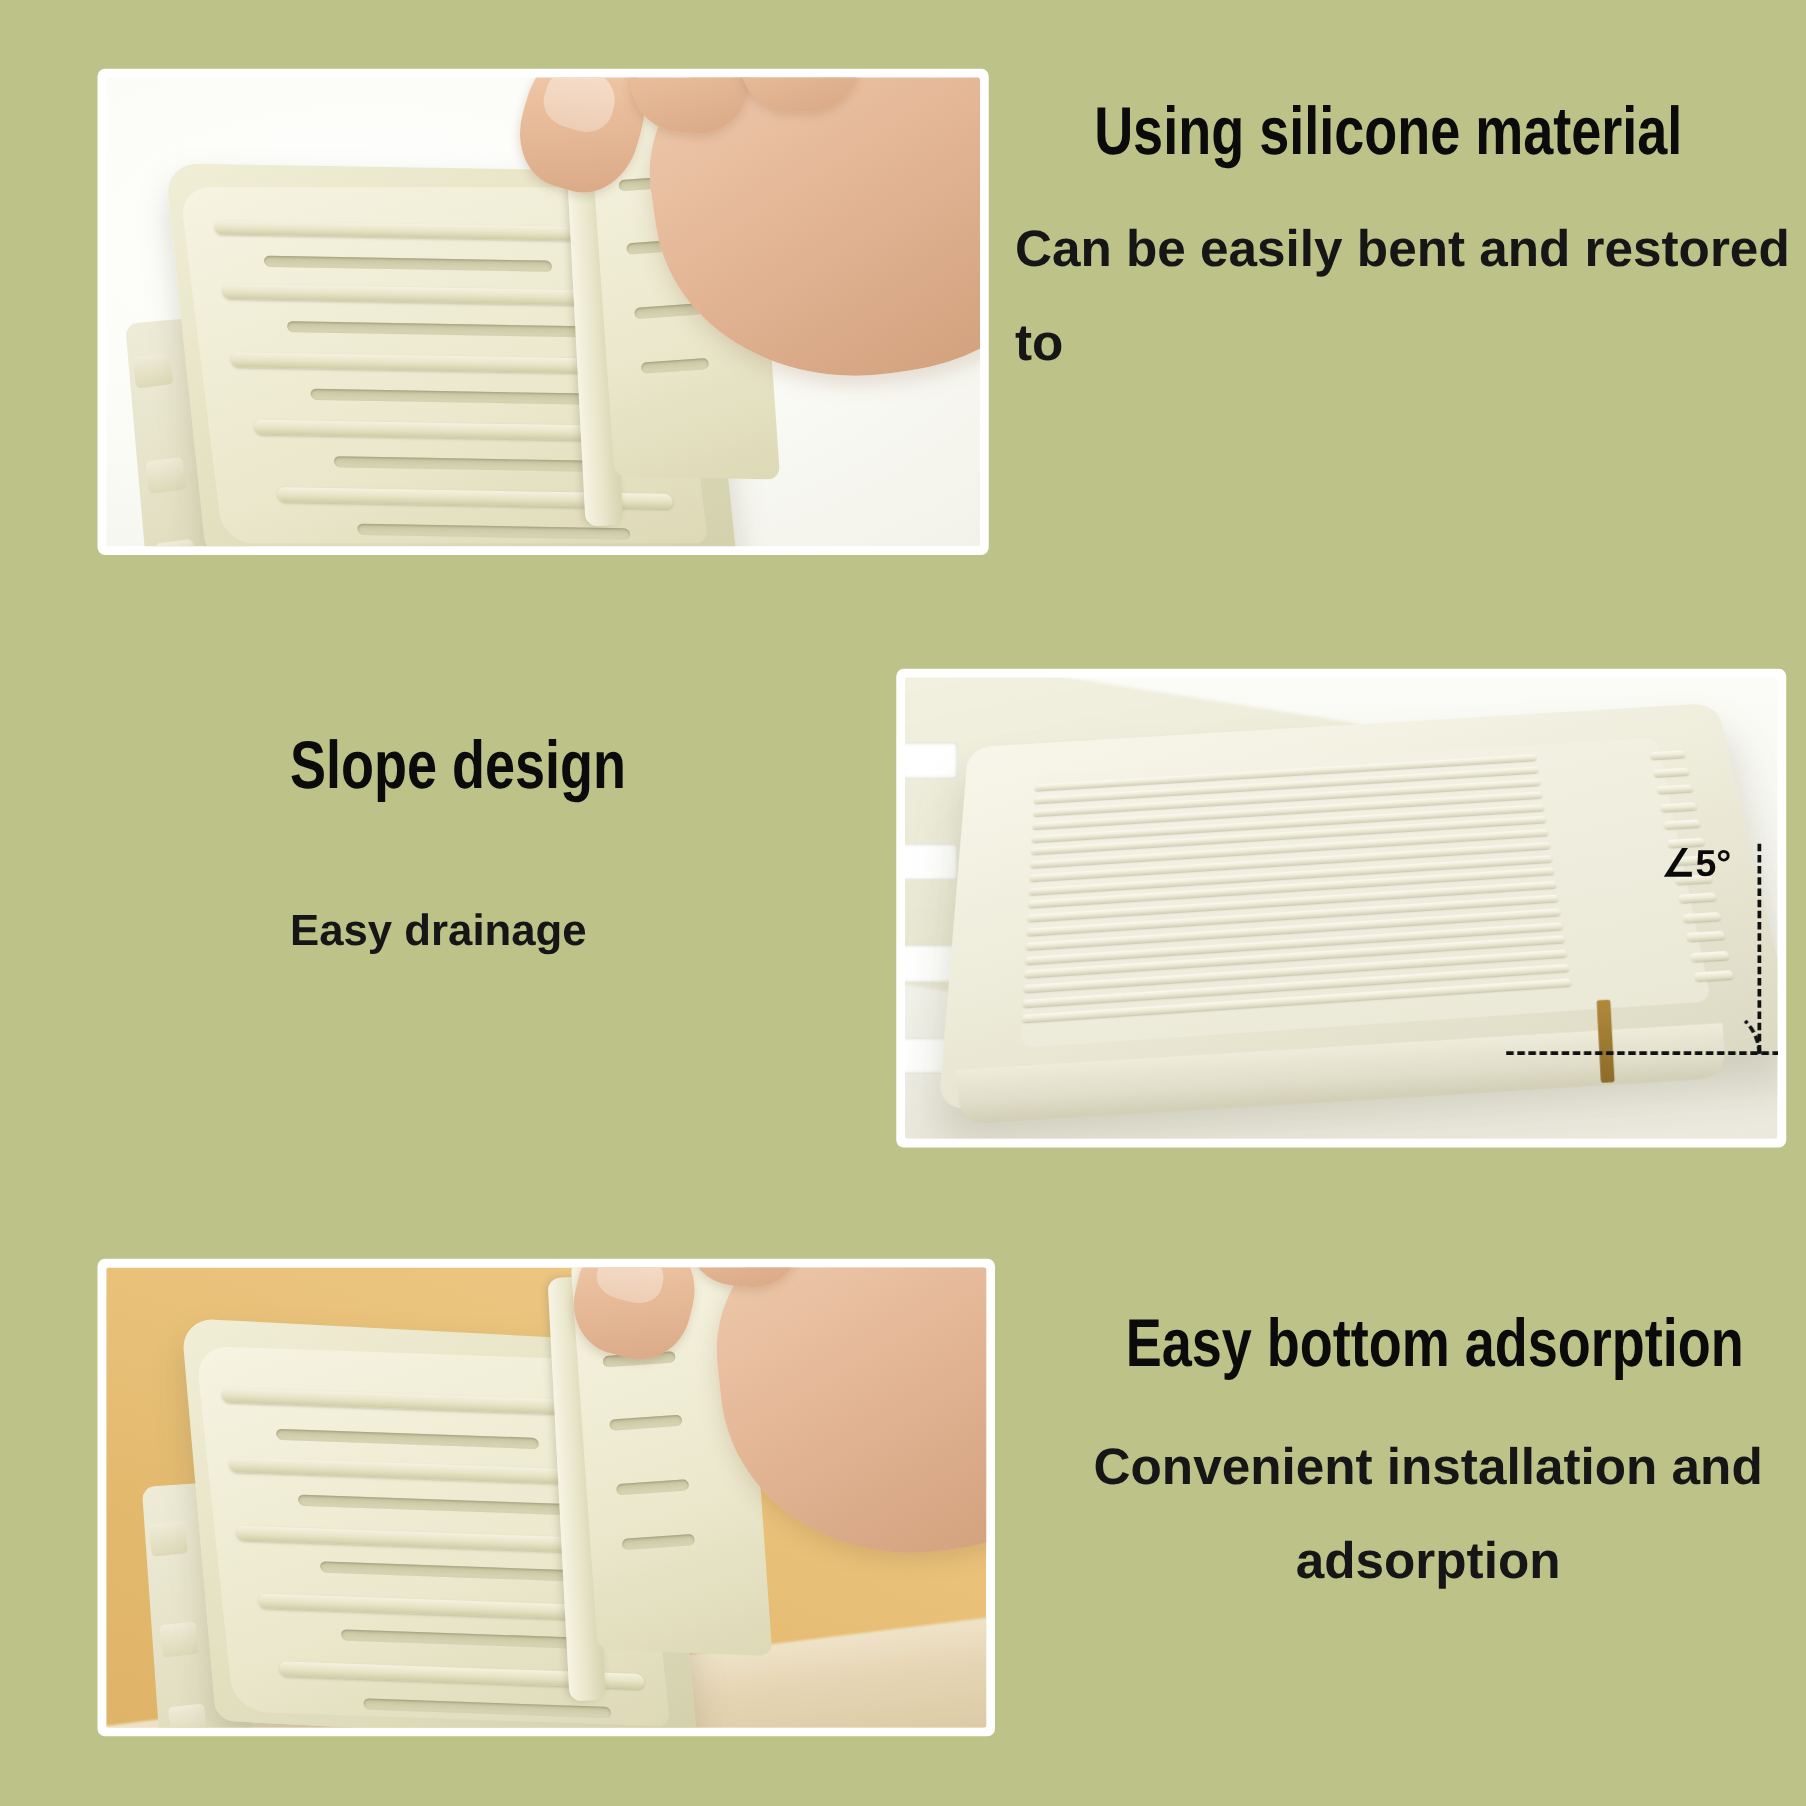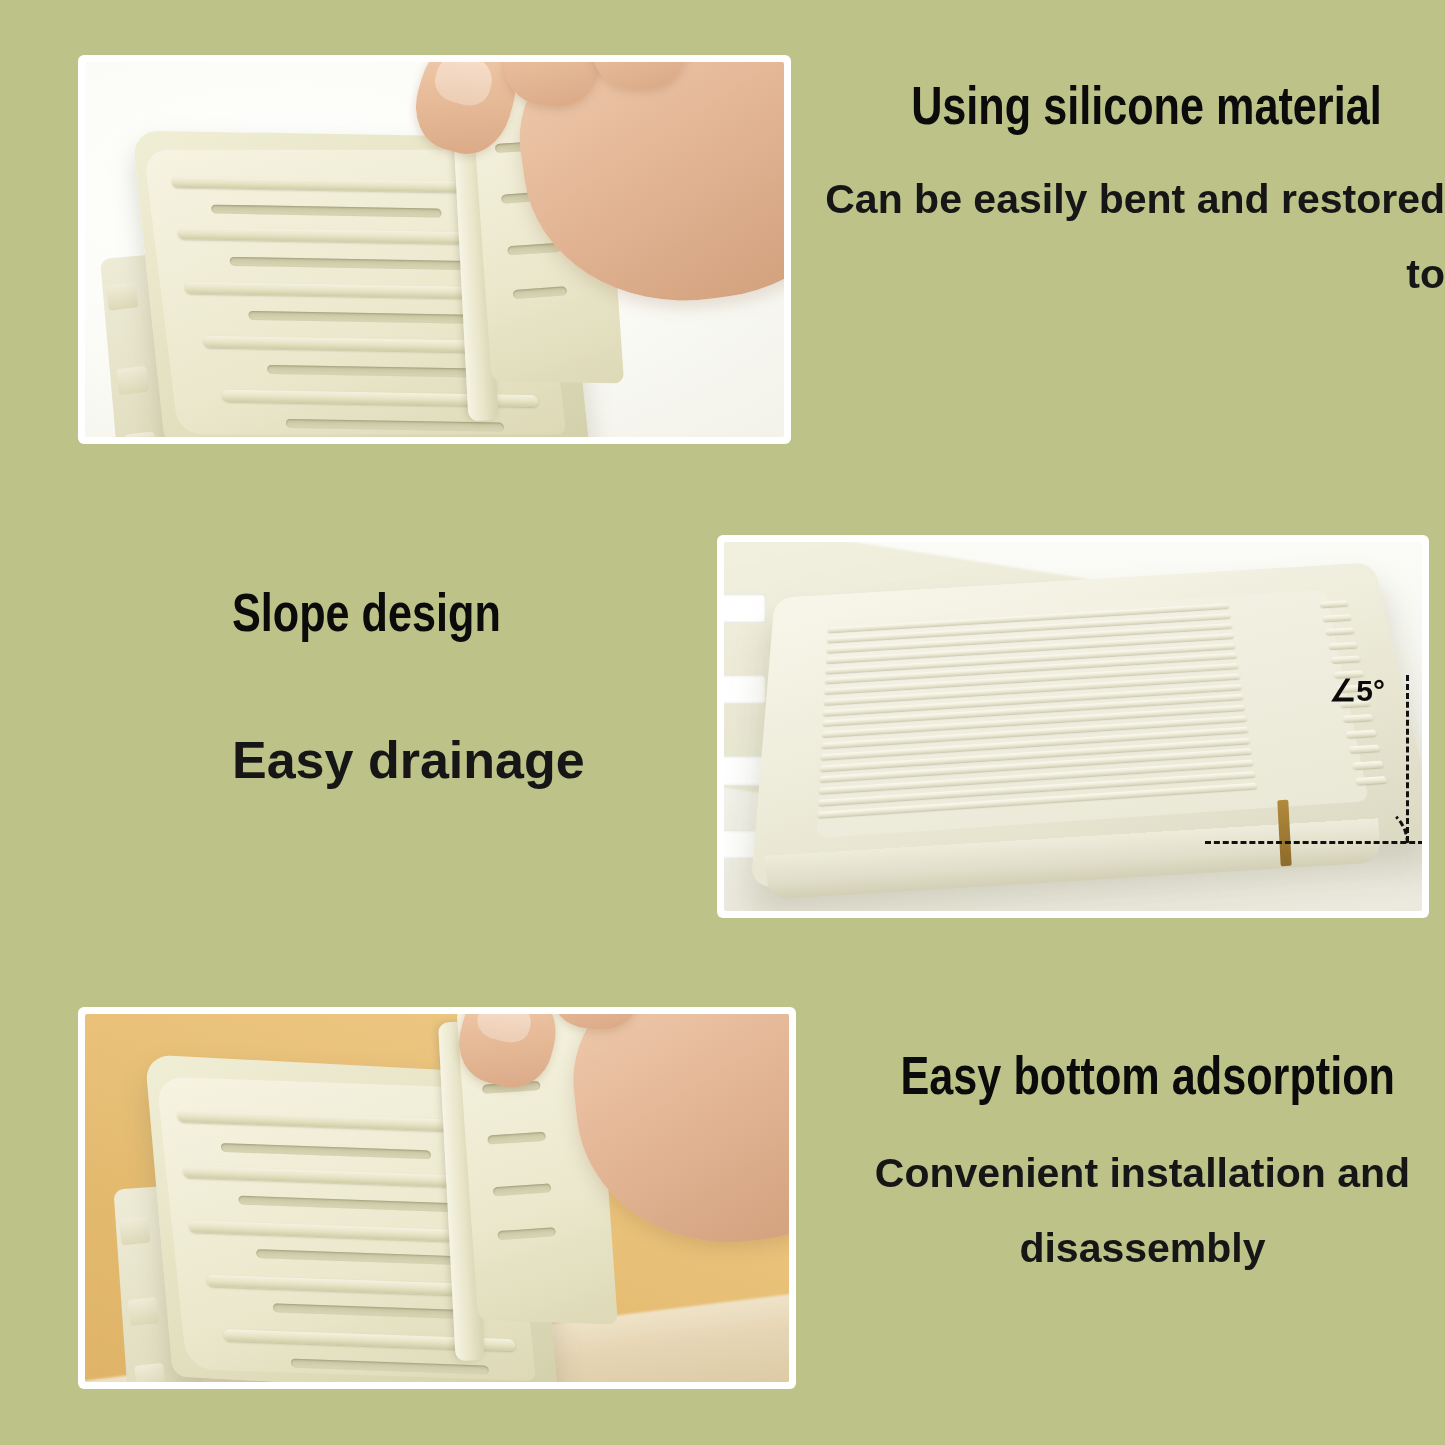--- a/index.html
+++ b/index.html
@@ -214,27 +214,27 @@
     white-space: nowrap;
     line-height: 1.0;
   }
   .feat-title.center-origin { transform-origin: center center; }
   .feat-body {
     color: #161616;
     font-weight: 700;
     line-height: 1.82;
   }
 
-  #block-1 { left: 812px; top: 78px;  width: 633px; text-align: right; }
+  #block-1 { left: 812px; top: 78px;  width: 633px; text-align: left; }
   #block-1 .feat-title { font-size: 54px; }
   #block-1 .feat-body  { font-size: 41px; margin-top: 30px; }
 
   #block-2 { left: 232px; top: 585px;  width: 470px; text-align: left; }
   #block-2 .feat-title { font-size: 54px; }
-  #block-2 .feat-body  { font-size: 52px; margin-top: 74px; }
+  #block-2 .feat-body  { font-size: 35px; margin-top: 74px; }
 
   #block-3 { left: 840px; top: 1048px; width: 605px; text-align: center; }
   #block-3 .feat-title { font-size: 54px; }
   #block-3 .feat-body  { font-size: 41px; margin-top: 34px; }
 </style>
 </head>
 <body>
 
 <div id="page">
 
@@ -407,17 +407,17 @@
         <div class="finger" style="left:28%; top:-8%; width:22%; height:32%; transform:rotate(5deg);"></div>
 
       </div>
     </div>
   </div>
 
   <div class="text-block" id="block-3">
     <div class="feat-title center-origin">Easy bottom adsorption</div>
     <div class="feat-body">
       <div>Convenient installation and</div>
-      <div>disassembly</div>
+      <div>adsorption</div>
     </div>
   </div>
 
 </div>
 
 </body></html>

